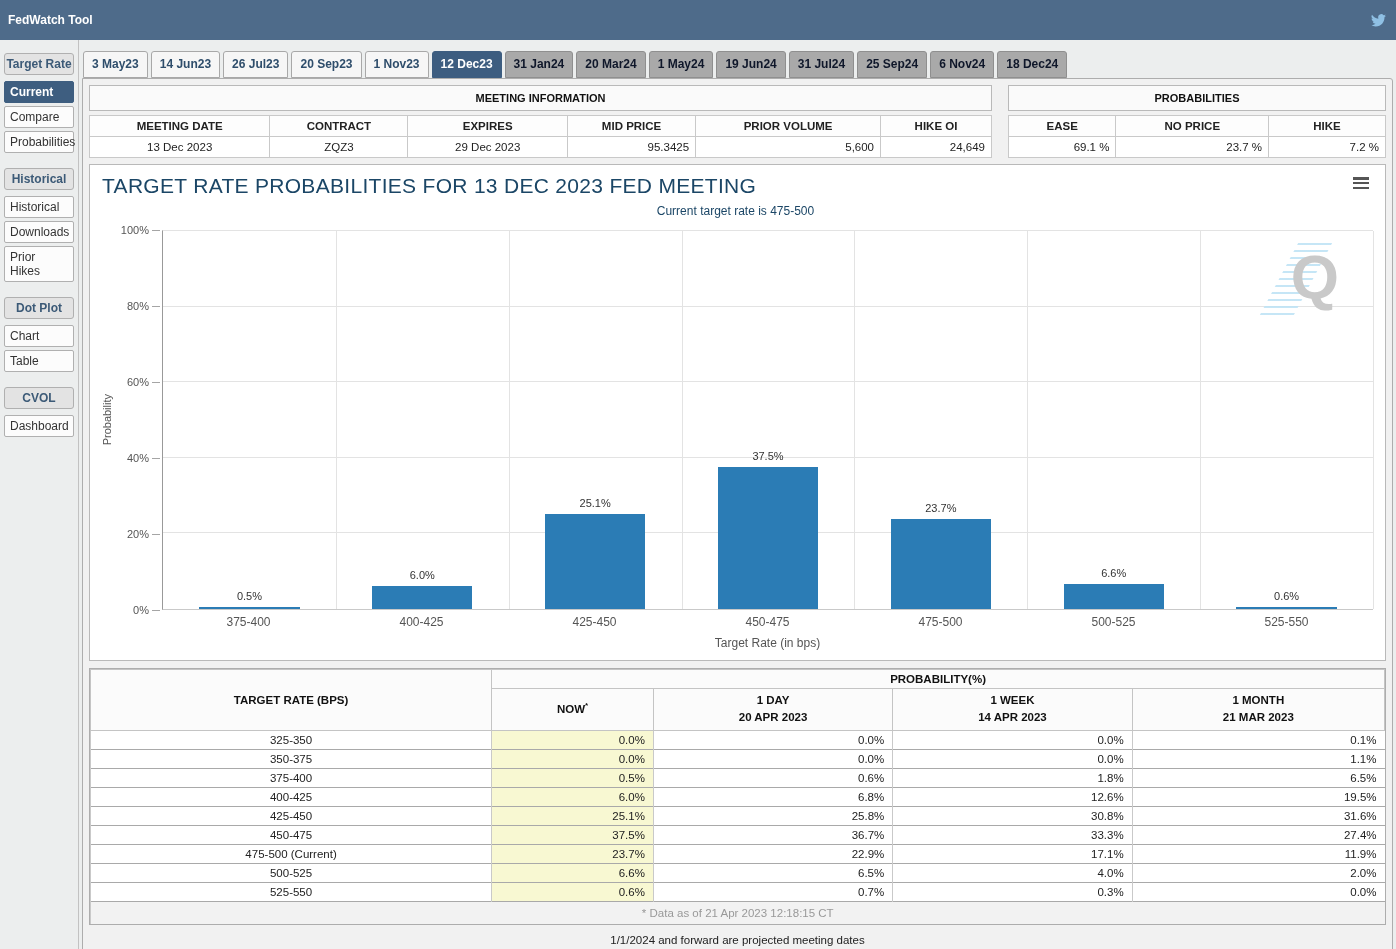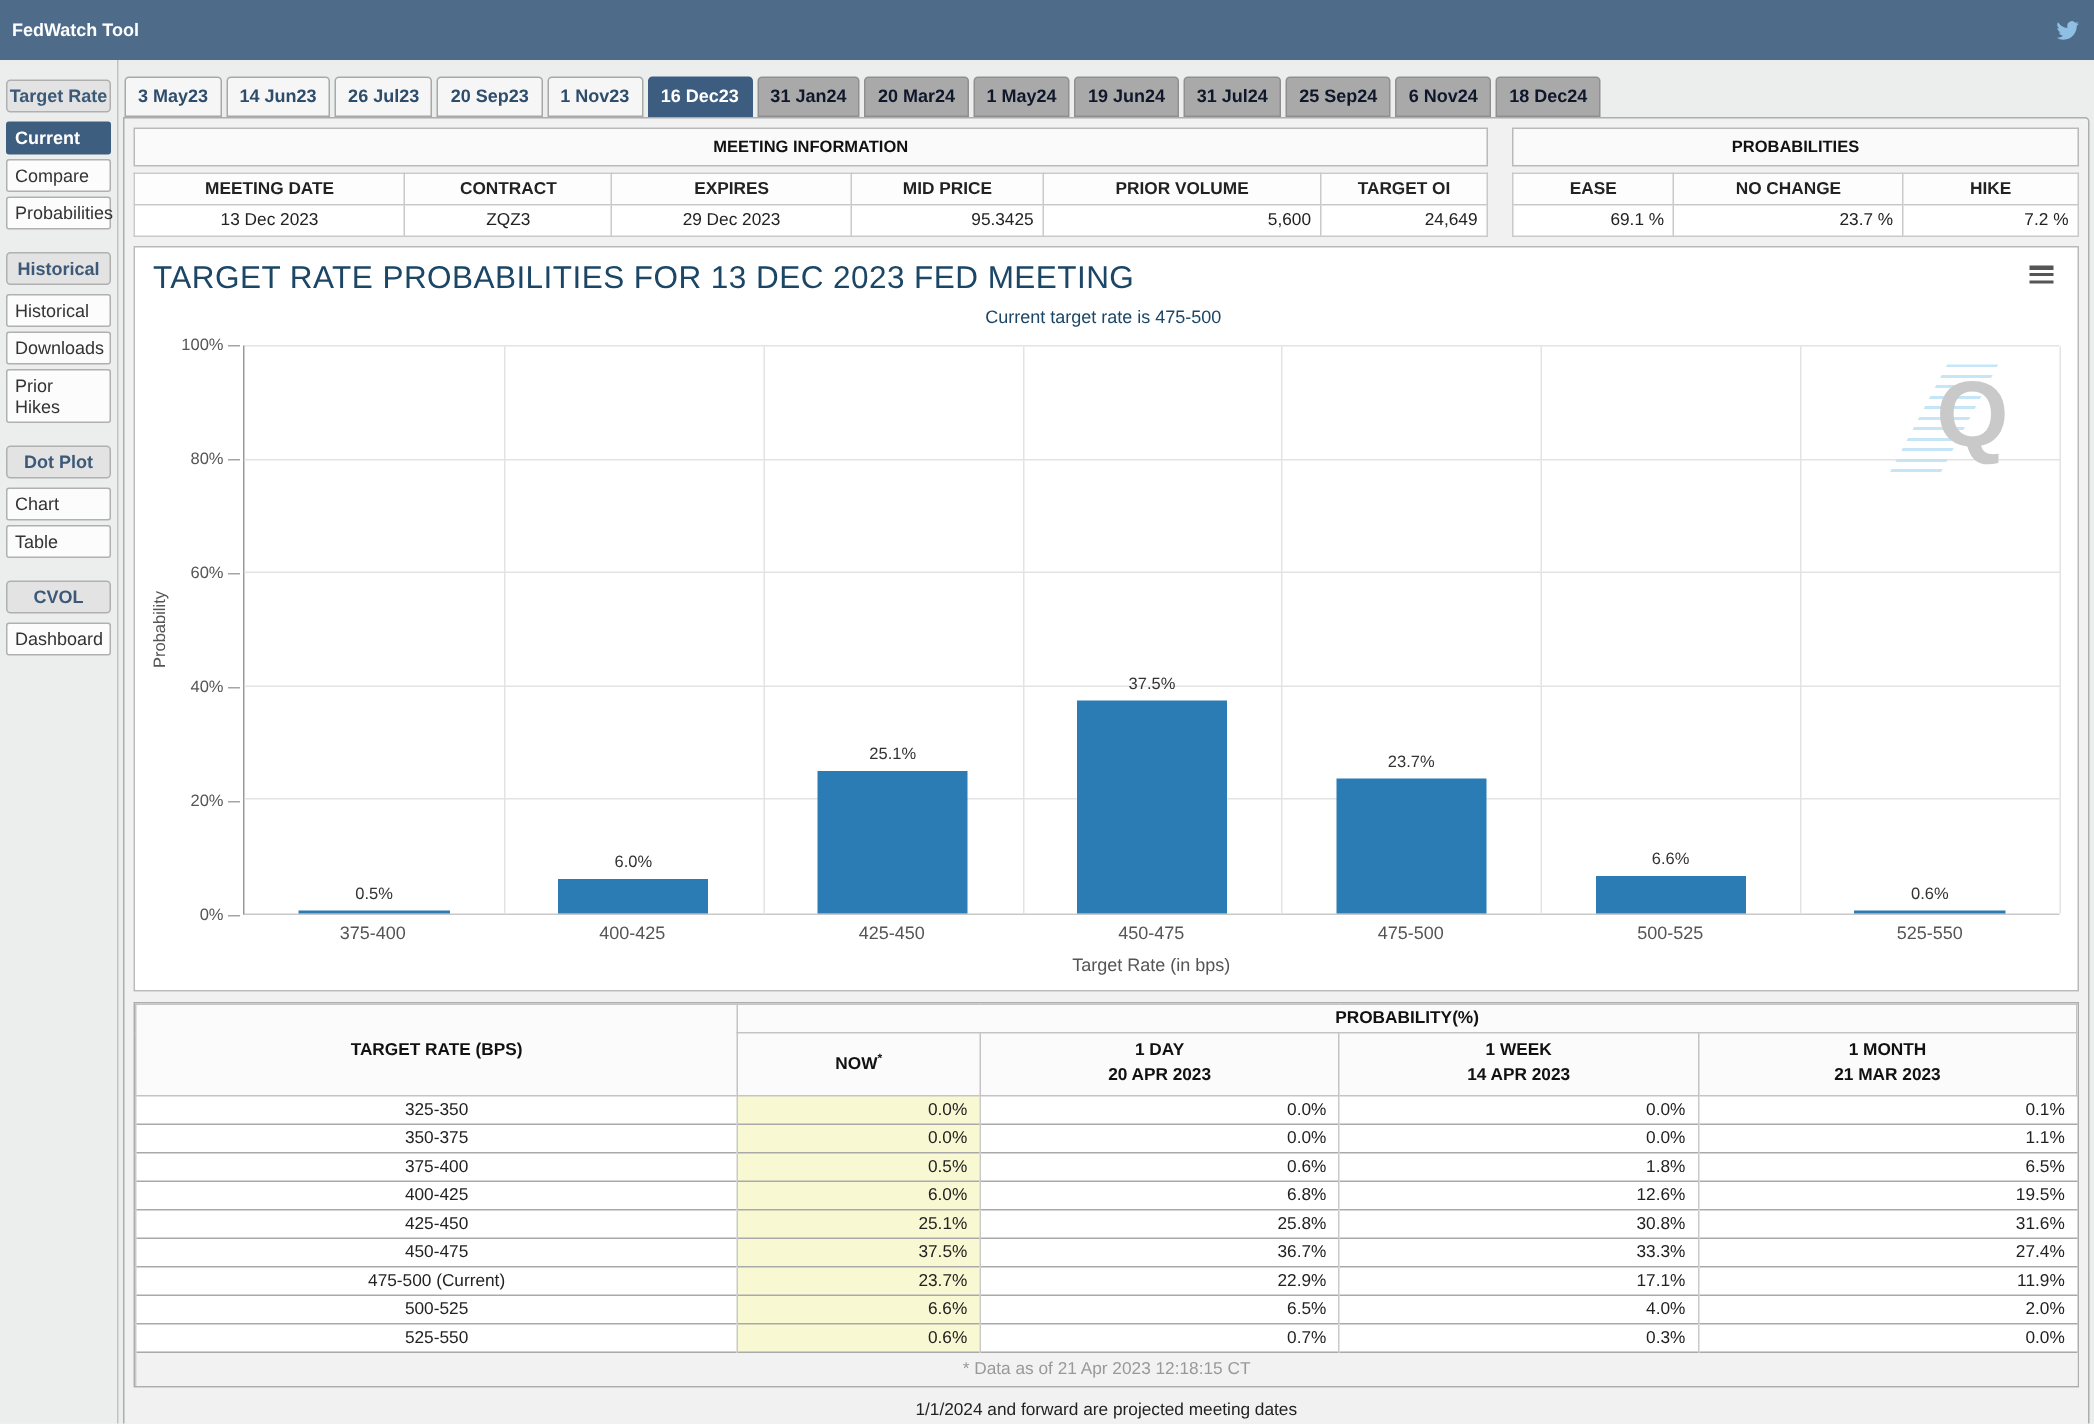--- a/index.html
+++ b/index.html
@@ -112,21 +112,21 @@
     <div class="sb-item">Dashboard</div>
   </div>
 
   <div class="main">
     <div class="tabbar">
       <div class="tab past">3 May23</div>
       <div class="tab past">14 Jun23</div>
       <div class="tab past">26 Jul23</div>
       <div class="tab past">20 Sep23</div>
       <div class="tab past">1 Nov23</div>
-      <div class="tab selected">16 Dec23</div>
+      <div class="tab selected">12 Dec23</div>
       <div class="tab future">31 Jan24</div>
       <div class="tab future">20 Mar24</div>
       <div class="tab future">1 May24</div>
       <div class="tab future">19 Jun24</div>
       <div class="tab future">31 Jul24</div>
       <div class="tab future">25 Sep24</div>
       <div class="tab future">6 Nov24</div>
       <div class="tab future">18 Dec24</div>
     </div>
 
@@ -144,21 +144,21 @@
                 <col style="width:20.5%">
                 <col style="width:12.3%">
               </colgroup>
             <tbody>
                 <tr>
               <th>MEETING DATE</th>
               <th>CONTRACT</th>
               <th>EXPIRES</th>
               <th>MID PRICE</th>
               <th>PRIOR VOLUME</th>
-              <th>TARGET OI</th>
+              <th>HIKE OI</th>
             </tr>
             <tr>
               <td class="al-c">13 Dec 2023</td>
               <td class="al-c">ZQZ3</td>
               <td class="al-c">29 Dec 2023</td>
               <td class="al-r">95.3425</td>
               <td class="al-r">5,600</td>
               <td class="al-r">24,649</td>
             </tr>
           </tbody>
@@ -168,21 +168,21 @@
           <div class="panel-caption">PROBABILITIES</div>
           <table>
             <colgroup>
                 <col style="width:28.5%">
                 <col style="width:40.5%">
                 <col style="width:31%">
               </colgroup>
             <tbody>
                 <tr>
               <th>EASE</th>
-              <th>NO CHANGE</th>
+              <th>NO PRICE</th>
               <th>HIKE</th>
             </tr>
             <tr>
               <td class="al-r">69.1 %</td>
               <td class="al-r">23.7 %</td>
               <td class="al-r">7.2 %</td>
             </tr>
           </tbody>
             </table>
         </div>

